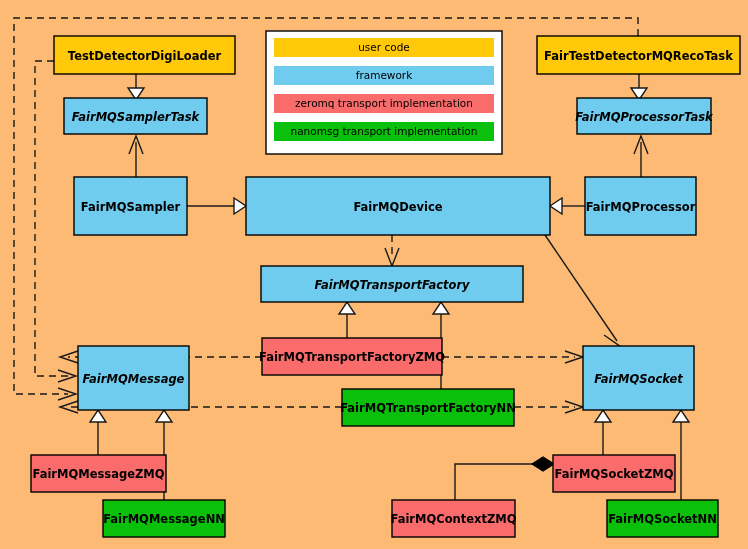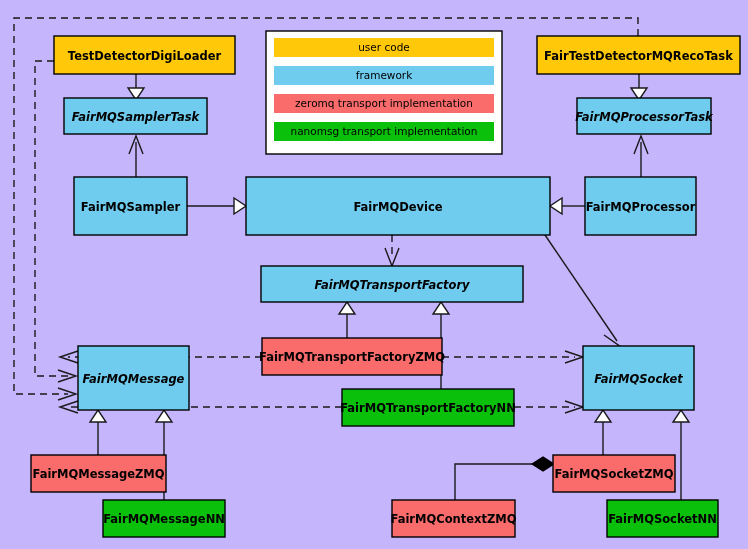--- a/index.html
+++ b/index.html
@@ -4,21 +4,21 @@
 <style>
   html, body {
     margin: 0;
     padding: 0;
     background: #ffffff;
   }
   #diagram-root {
     position: relative;
     width: 748px;
     height: 549px;
-    background: #c4b5fd;
+    background: #fdba74;
     font-family: "DejaVu Sans", sans-serif;
     overflow: hidden;
   }
   svg.canvas {
     position: absolute;
     top: 0;
     left: 0;
     width: 748px;
     height: 549px;
   }

